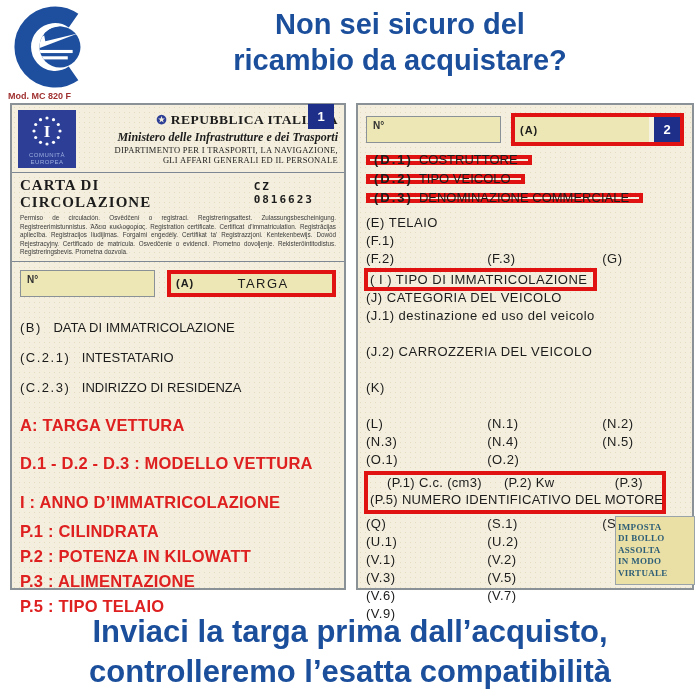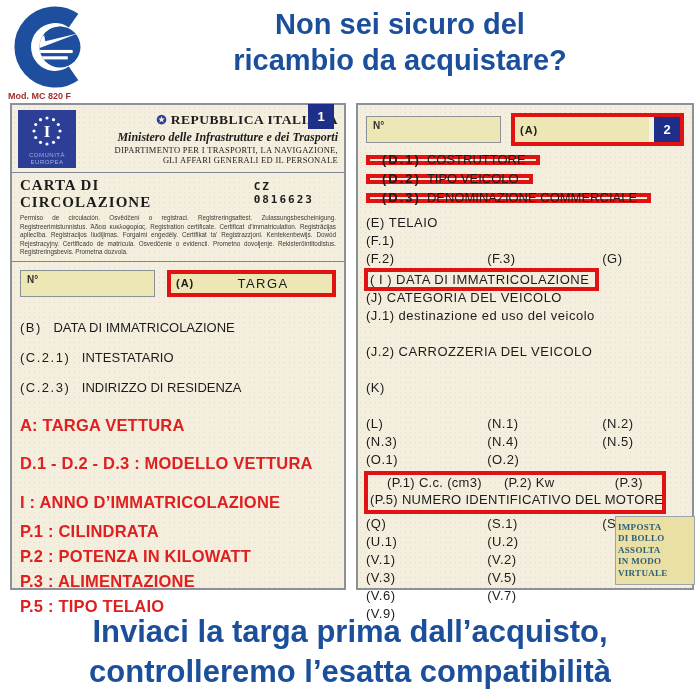--- a/index.html
+++ b/index.html
@@ -63,21 +63,21 @@
 
   
   .rrowA{display:flex;align-items:stretch;height:33px;}
   .rn-field{width:135px;height:27px;font-size:10px;font-weight:bold;padding:3px 0 0 6px;color:#333;margin-top:3px;}
   .ra-red{flex:1;margin-left:10px;display:flex;}
   .ra-inner{flex:1;display:flex;align-items:stretch;}
   .ra-field{flex:1;display:flex;align-items:center;}
   .ra-gap{width:5px;background:#f6f2e2;}
   .ra-badge{width:26px;}
 
-  .dfield{display:inline-block;margin-top:9px;padding:1px 10px 1px 12px;font-size:13px;white-space:nowrap;}
+  .dfield{display:inline-block;margin-top:9px;padding:1px 10px 1px 4px;font-size:13px;white-space:nowrap;}
   .dcode{font-weight:bold;letter-spacing:2px;margin-right:6px;}
   .dwrap{line-height:0;}
   .rline{font-size:13px;letter-spacing:0.5px;height:18px;white-space:nowrap;}
   .cc1{display:inline-block;width:117px;}
   .cc2{display:inline-block;width:111px;}
   .rlines{margin-top:12px;}
   .ifield{display:inline-block;padding:0 6px 0 2px;font-size:13px;letter-spacing:0.5px;
           margin:-1px 0 -1px -2px;white-space:nowrap;}
   .gap18{margin-top:18px;}
   .pbox{width:302px;padding:0 0 1px 2px;margin:1px 0 2px -2px;}
@@ -221,21 +221,21 @@
     </div>
 
     <div class="rlines">
       <div class="rline">(E) TELAIO</div>
       <div class="rline">(F.1)</div>
       <div class="rline">
         <span class="cc1">(F.2)</span>
         <span class="cc2">(F.3)</span>
         <span>(G)</span>
       </div>
-      <div><span class="redbox ifield">( I ) DATA DI IMMATRICOLAZIONE</span></div>
+      <div><span class="redbox ifield">( I ) TIPO DI IMMATRICOLAZIONE</span></div>
       <div class="rline">(J) CATEGORIA DEL VEICOLO</div>
       <div class="rline">(J.1) destinazione ed uso del veicolo</div>
       <div class="rline gap18">(J.2) CARROZZERIA DEL VEICOLO</div>
       <div class="rline gap18">(K)</div>
       <div class="rline gap18">
         <span class="cc1">(L)</span>
         <span class="cc2">(N.1)</span>
         <span>(N.2)</span>
       </div>
       <div class="rline">

